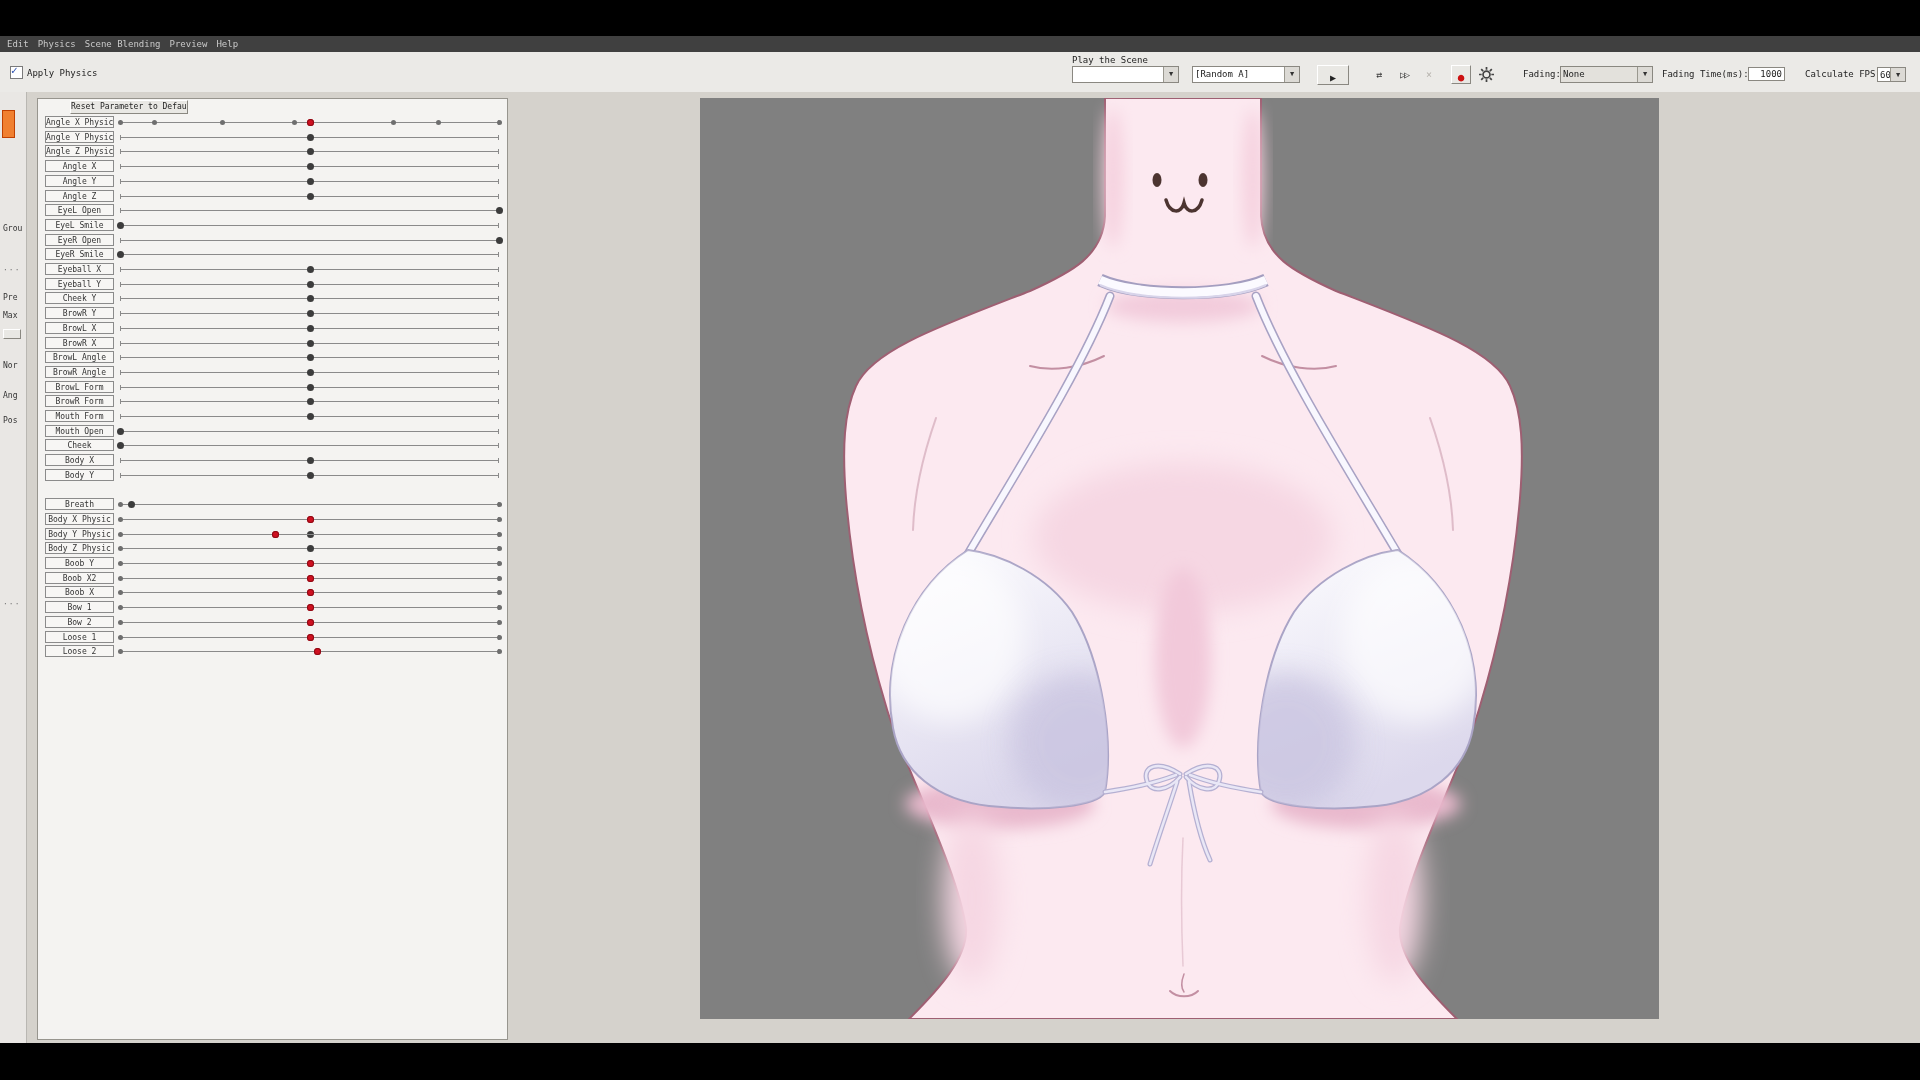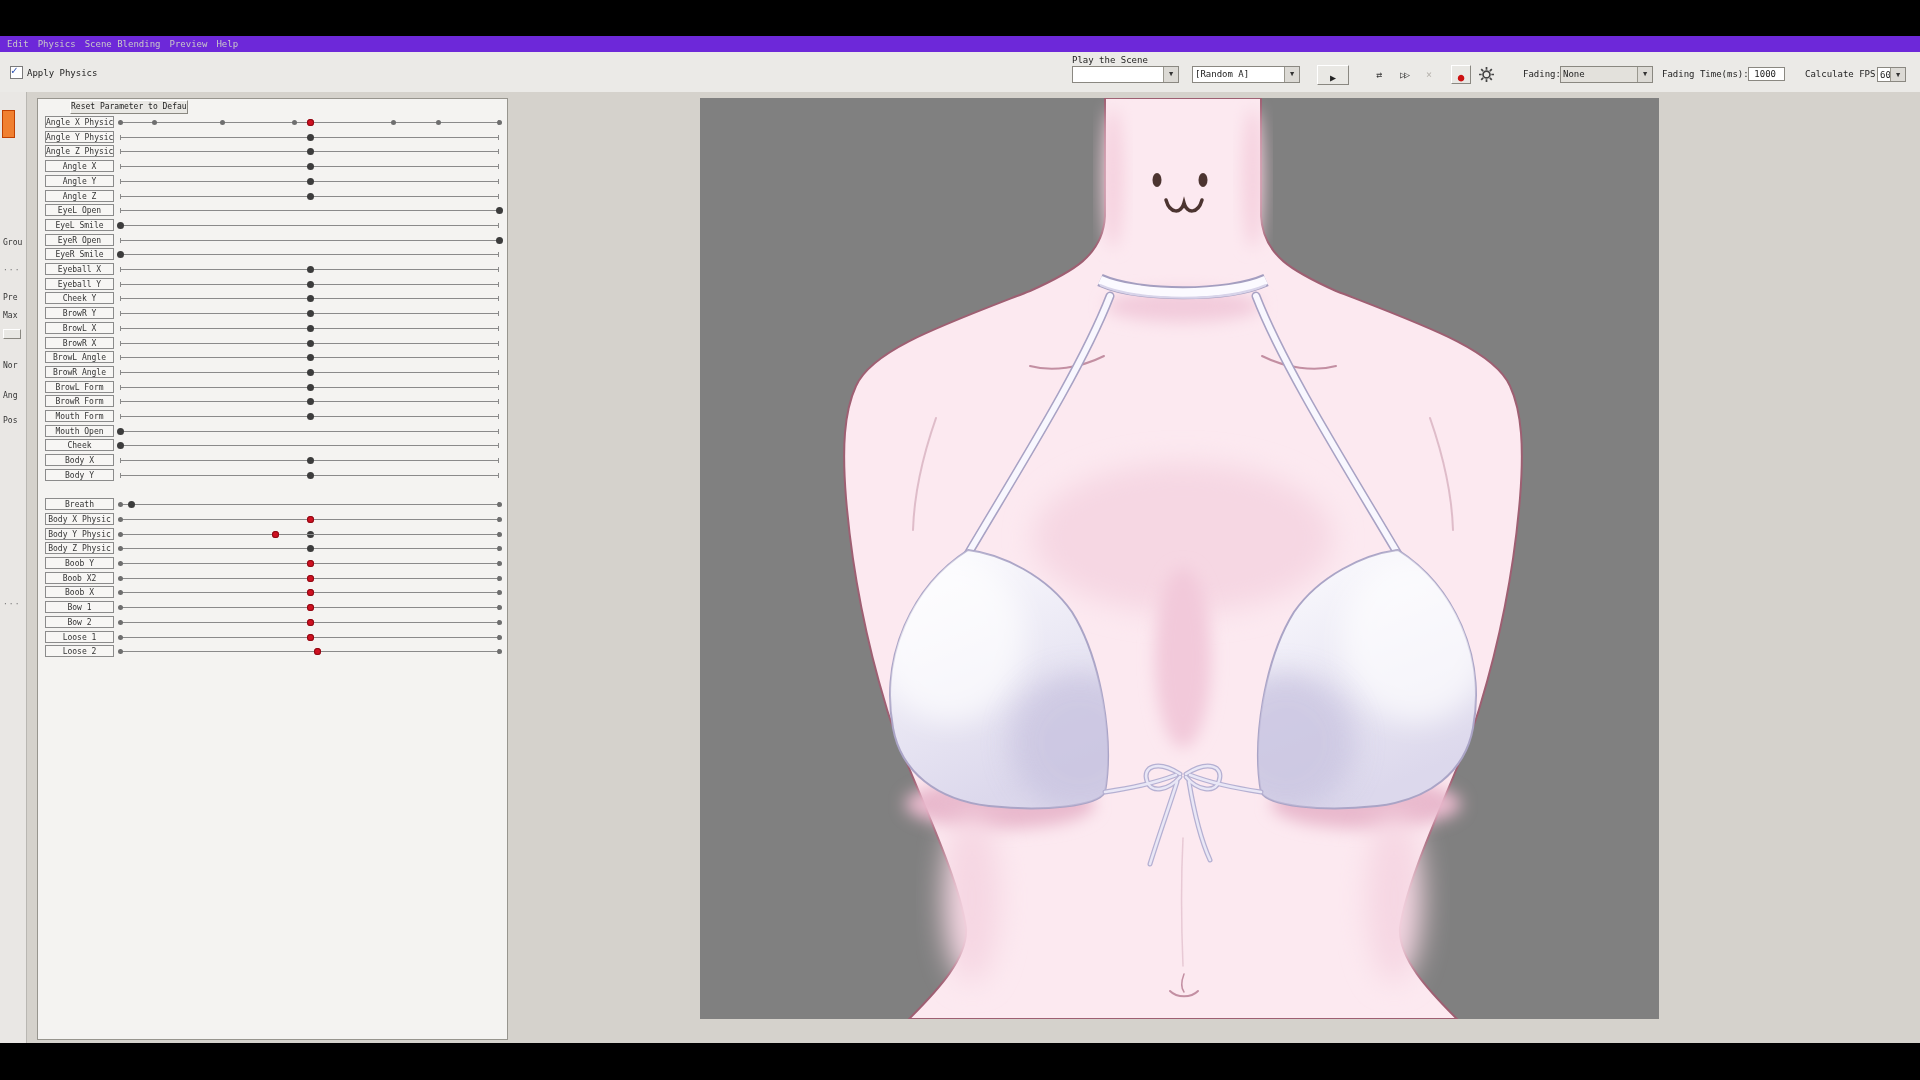--- a/index.html
+++ b/index.html
@@ -1,20 +1,20 @@
 <!DOCTYPE html>
 <html><head>
 <meta charset="utf-8">
 <style>
   html,body{margin:0;padding:0;background:#000;}
   body{width:1920px;height:1080px;overflow:hidden;position:relative;
        font-family:"DejaVu Sans Mono",monospace;color:#222;}
 
   
-  #menubar{position:absolute;left:0;top:36px;width:100%;height:16px;background:#6d28d9;
+  #menubar{position:absolute;left:0;top:36px;width:100%;height:16px;background:#404040;
            display:flex;align-items:center;gap:9px;padding-left:7px;box-sizing:border-box;}
   .menu-item{font-size:9px;color:#c9c9c9;white-space:nowrap;cursor:default;}
 
   
   #toolbar{position:absolute;left:0;top:52px;width:1920px;height:40px;background:#ebeae7;
            border-bottom:1px solid #c2c0bb;}
   #toolbar .lbl{position:absolute;font-size:9px;color:#222;white-space:nowrap;}
   #apply-box{position:absolute;left:10px;top:14px;width:11px;height:11px;background:#fff;
              border:1px solid #7a7a7a;}
   #apply-box span{position:absolute;left:0px;top:-3px;font-size:11px;color:#2b4fae;}
@@ -39,21 +39,21 @@
   #loop-btn{left:1370px;top:17px;width:18px;height:15px;}
   #step-btn{left:1392px;top:17px;width:24px;height:15px;letter-spacing:-2px;}
   #cut-btn{left:1422px;top:17px;width:14px;height:15px;color:#b6b3ad;}
   #record-btn{position:absolute;left:1451px;top:13px;width:20px;height:19px;text-align:center;}
   #record-btn span{font-size:11px;line-height:17px;color:#cc1111;}
   #gear-btn{position:absolute;left:1479px;top:15px;width:15px;height:15px;}
   #fading-label{left:1523px;top:17px;}
   #fading-time-label{left:1662px;top:17px;}
   #fading-time-input{position:absolute;left:1748px;top:15px;width:37px;height:14px;background:#fff;
                      border:1px solid #8a8881;font-size:9px;text-align:right;line-height:13px;
-                     box-sizing:border-box;padding-right:8px;}
+                     box-sizing:border-box;padding-right:2px;}
   #fps-label{left:1805px;top:17px;}
 
   
   #mainbg{position:absolute;left:0;top:92px;width:1920px;height:951px;background:#d5d2cc;}
 
   
   #rail{position:absolute;left:0;top:92px;width:27px;height:951px;background:#e9e7e4;
         border-right:1px solid #b9b7b2;box-sizing:border-box;}
   .rail-label{position:absolute;left:3px;font-size:8px;color:#333;white-space:nowrap;overflow:hidden;width:23px;}
   #rail-icon{position:absolute;left:2px;top:18px;width:11px;height:26px;background:#f08030;
@@ -159,21 +159,21 @@
 <div id="mainbg"></div>
 
 <div id="rail">
   <div id="rail-icon"></div>
   <div class="rail-div" style="top:174px">···</div>
   <div class="rail-div" style="top:237px;width:18px;height:11px">
       <span class="win-btn" style="display:block;width:18px;height:10px"></span>
     </div>
   <div class="rail-div" style="top:508px">···</div>
   <div>
-      <div class="rail-label" style="top: 146px;">Grou</div>
+      <div class="rail-label" style="top: 132px;">Grou</div>
       <div class="rail-label" style="top: 201px;">Pre</div>
       <div class="rail-label" style="top: 219px;">Max</div>
       <div class="rail-label" style="top: 269px;">Nor</div>
       <div class="rail-label" style="top: 299px;">Ang</div>
       <div class="rail-label" style="top: 324px;">Pos</div>
     </div>
 </div>
 
 <div id="param-panel">
   <div class="win-btn" id="reset-btn">Reset Parameter to Default</div>

